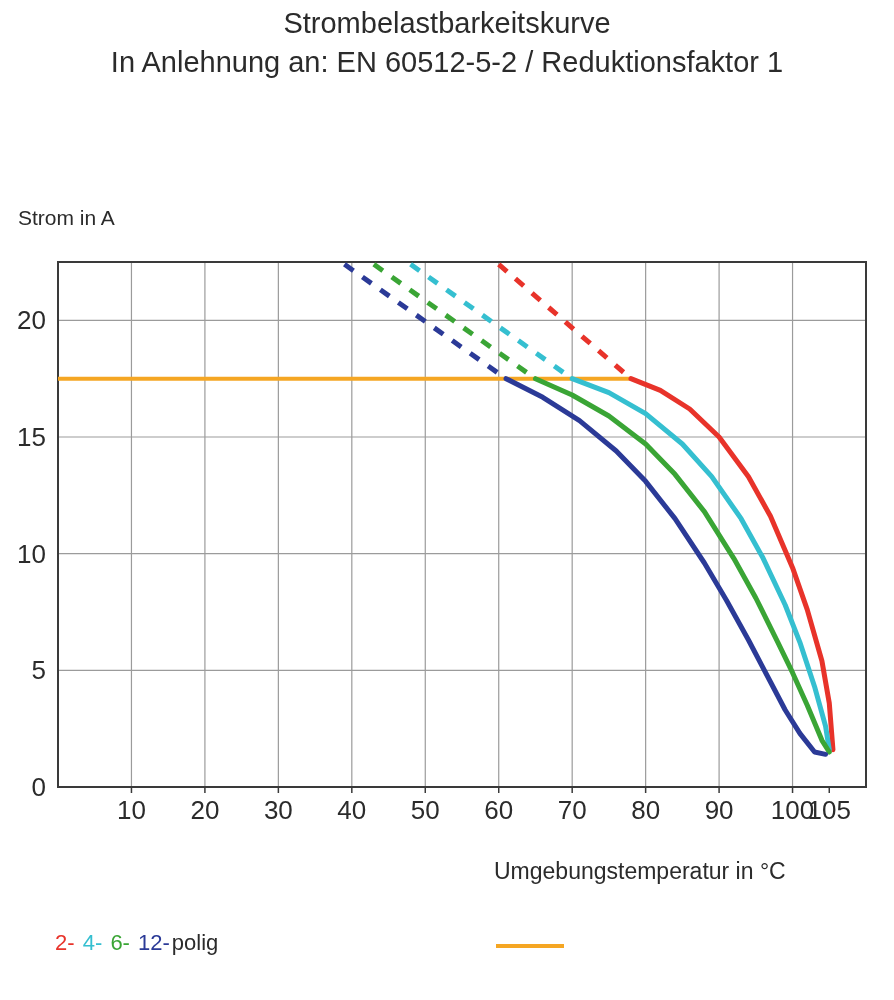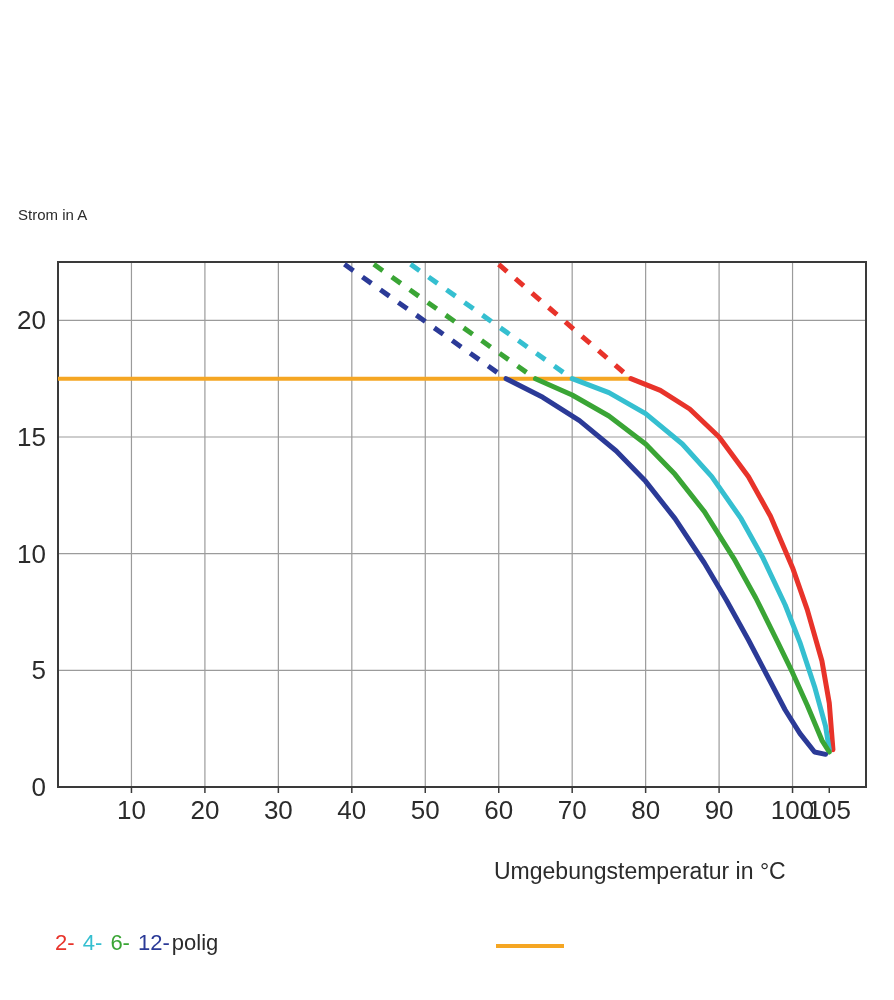--- a/index.html
+++ b/index.html
@@ -26,21 +26,21 @@
   .title-line {
     font-size: 29px;
     line-height: 39px;
     color: #2b2b2b;
     white-space: nowrap;
   }
   .ylabel {
     position: absolute;
     left: 18px;
     top: 206px;
-    font-size: 15px;
+    font-size: 21px;
     color: #2b2b2b;
   }
   .xlabel {
     position: absolute;
     left: 494px;
     top: 858px;
     font-size: 23px;
     color: #2b2b2b;
   }
   .plot-wrap {
@@ -86,20 +86,22 @@
     height: 4px;
     background: #f5a623;
   }
   svg { display: block; }
   text { font-family: "Liberation Sans", sans-serif; }
 </style>
 </head>
 <body>
 
 <div class="title-block">
+  <div class="title-line">Strombelastbarkeitskurve</div>
+  <div class="title-line">In Anlehnung an: EN 60512-5-2 / Reduktionsfaktor 1</div>
 </div>
 
 <div class="ylabel">Strom in A</div>
 <div class="xlabel">Umgebungstemperatur in °C</div>
 
 <div class="plot-wrap">
   <svg id="plot" width="894" height="1000" viewBox="0 0 894 1000">
       <line x1="131.45454545454544" y1="262" x2="131.45454545454544" y2="787" stroke="#9b9b9b" stroke-width="1.2"></line>
       <line x1="204.9090909090909" y1="262" x2="204.9090909090909" y2="787" stroke="#9b9b9b" stroke-width="1.2"></line>
       <line x1="278.3636363636364" y1="262" x2="278.3636363636364" y2="787" stroke="#9b9b9b" stroke-width="1.2"></line>

